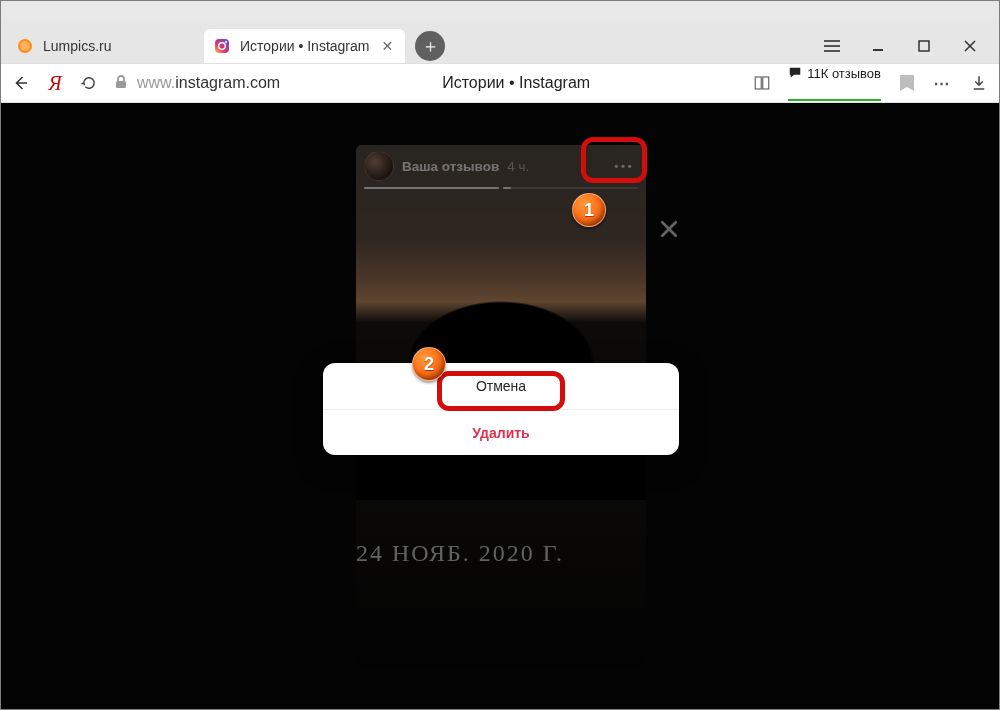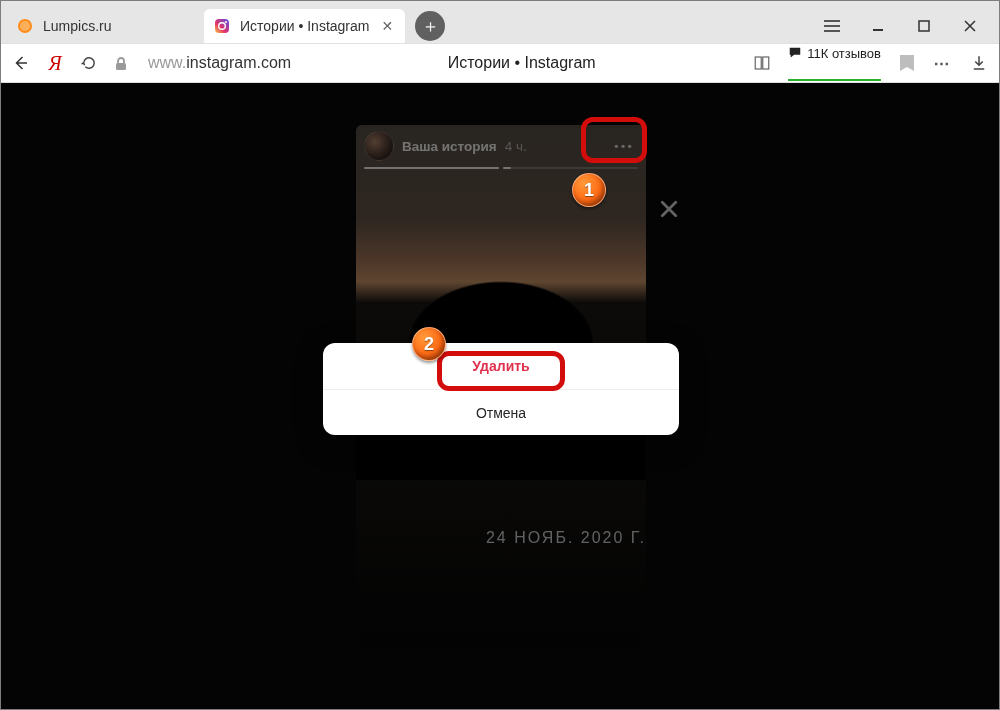--- a/index.html
+++ b/index.html
@@ -1,21 +1,21 @@
 <!DOCTYPE html>
 <html><head>
 <meta charset="utf-8">
 <style>
   * { box-sizing: border-box; margin: 0; padding: 0; font-family: -apple-system, "Segoe UI", Arial, sans-serif; }
   html, body { width: 1000px; height: 710px; overflow: hidden; background: #dcdcdc; }
 
   
   .browser { width: 1000px; height: 710px; background: #e8e8e8; display: flex; flex-direction: column; border: 1px solid #7d7d7d; }
 
-  .tab-strip { height: 42px; background: #e6e6e6; display: flex; align-items: flex-end; padding: 6px 6px 0 6px; gap: 2px; }
+  .tab-strip { height: 42px; background: #e6e6e6; display: flex; align-items: flex-end; padding: 6px 6px 0 6px; gap: 2px; margin-top: 20px; }
   .tab {
     height: 34px; min-width: 195px; display: flex; align-items: center; gap: 10px;
     padding: 0 10px; border-radius: 6px 6px 0 0; font-size: 14px; color: #333; cursor: pointer;
     background: transparent;
   }
   .tab.active { background: #fff; }
   .tab .favicon { width: 16px; height: 16px; flex: 0 0 16px; }
   .tab .tab-title { flex: 1; white-space: nowrap; overflow: hidden; text-overflow: ellipsis; }
   .tab .tab-close { width: 16px; height: 16px; display: flex; align-items: center; justify-content: center; color: #666; font-size: 14px; }
   .new-tab-btn {
@@ -27,21 +27,21 @@
   .win-btn { width: 46px; height: 34px; display: flex; align-items: center; justify-content: center; color: #333; cursor: pointer; }
   .win-btn svg { width: 12px; height: 12px; }
 
   .addr-bar {
     height: 40px; background: #fff; border-top: 1px solid #e0e0e0; border-bottom: 1px solid #e0e0e0;
     display: flex; align-items: center; padding: 0 10px; gap: 14px;
   }
   .addr-icon { width: 20px; height: 20px; display: flex; align-items: center; justify-content: center; color: #555; cursor: pointer; }
   .addr-icon svg { width: 18px; height: 18px; }
   .ya-logo { font-family: Georgia, 'Times New Roman', serif; font-size: 20px; font-weight: 500; color: #cc0000; font-style: italic; }
-  .url-box { display: flex; align-items: flex-end; gap: 19px; flex: 0 0 auto; }
+  .url-box { display: flex; align-items: flex-start; gap: 8px; flex: 0 0 auto; }
   .lock-icon { width: 16px; height: 16px; color: #8a8a8a; }
   .url-text { font-size: 16px; }
   .url-text .muted { color: #999; }
   .url-text .host { color: #333; }
   .page-title-center { flex: 1; text-align: center; font-size: 16px; color: #222; }
   .addr-right { display: flex; align-items: center; gap: 16px; }
   .reviews-badge { display: flex; align-items: center; gap: 5px; font-size: 13px; color: #222; border-bottom: 2px solid #2bb02b; padding-bottom: 18px; }
   .reviews-badge .comment-ic { width: 14px; height: 14px; }
   .bookmark-flag { width: 14px; height: 16px; background: #bdbdbd; clip-path: polygon(0 0, 100% 0, 100% 100%, 50% 75%, 0 100%); }
 
@@ -80,23 +80,23 @@
     position: absolute; left: 0; right: 0; top: 150px; height: 210px;
     background:
       radial-gradient(ellipse 150px 100px at 50% 40%, #000 60%, transparent 62%),
       linear-gradient(#000,#000);
     background-repeat: no-repeat;
     background-size: 300px 170px, 100% 60px;
     background-position: center top, center 145px;
     mask: none;
   }
   .story-caption {
-    position: absolute; bottom: 100px; left: 0; right: 0; text-align: right;
-    color: #d8d8d8; font-size: 16px; letter-spacing: 2px; font-weight: 500;
-    font-family: Liberation Sans, sans-serif;
+    position: absolute; bottom: 100px; left: 0; right: 0; text-align: left;
+    color: #d8d8d8; font-size: 24px; letter-spacing: 2px; font-weight: 500;
+    font-family: Liberation Serif, serif;
   }
 
   .story-close-x {
     position: absolute; left: 655px; top: 113px; width: 26px; height: 26px;
     color: #ddd; display: flex; align-items: center; justify-content: center; cursor: pointer;
   }
   .story-close-x svg { width: 18px; height: 18px; }
 
   
   .dialog-backdrop { position: absolute; inset: 0; background: rgba(0,0,0,0.55); z-index: 5; }
@@ -251,21 +251,21 @@
   <div class="content">
 
     <div class="story-frame">
       <div class="story-body">
         <div class="tree-silhouette"></div>
         <div class="story-caption">24 НОЯБ. 2020 Г.</div>
       </div>
 
       <div class="story-header">
         <div class="avatar"></div>
-        <span class="story-user">Ваша история</span>
+        <span class="story-user">Ваша отзывов</span>
         <span class="story-time">4 ч.</span>
         <div class="story-more">
           <svg viewBox="0 0 24 8">
             <circle cx="4" cy="4" r="2" fill="#e6e6e6"></circle>
               <circle cx="12" cy="4" r="2" fill="#e6e6e6"></circle>
               <circle cx="20" cy="4" r="2" fill="#e6e6e6"></circle>
           </svg>
         </div>
       </div>
 
@@ -280,22 +280,22 @@
     </div>
 
     <div class="story-close-x">
       <svg viewBox="0 0 16 16">
           <path d="M2 2 L14 14 M14 2 L2 14" stroke="#ddd" stroke-width="2.4" stroke-linecap="round"></path>
         </svg>
     </div>
 
     <div class="dialog-backdrop"></div>
     <div class="dialog">
+      <div class="dialog-row normal">Отмена</div>
       <div class="dialog-row danger">Удалить</div>
-      <div class="dialog-row normal">Отмена</div>
     </div>
 
     <div class="callout-box callout-1"></div>
     <div class="badge badge-1">1</div>
 
     <div class="callout-box callout-2"></div>
     <div class="badge badge-2">2</div>
   </div>
 
 </div>

